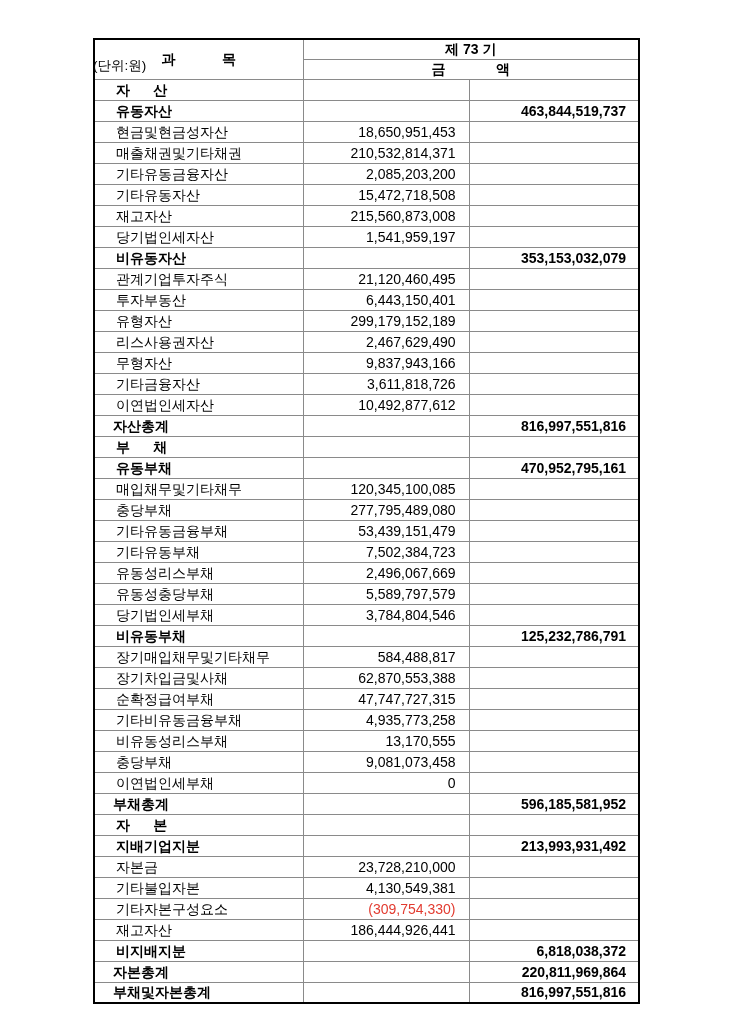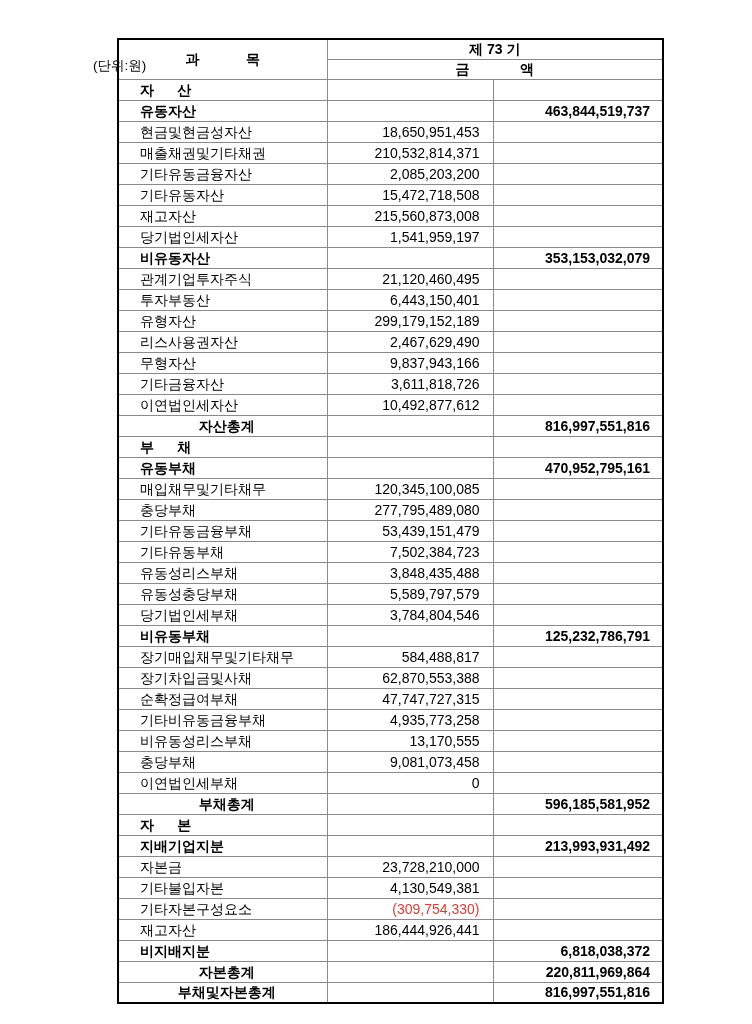--- a/index.html
+++ b/index.html
@@ -14,39 +14,38 @@
     position:absolute; left:93px; top:13px; width:545px;
     display:flex; justify-content:space-between; align-items:flex-end;
     font-size:14px; line-height:18px;
   }
   .company { letter-spacing:0.2px; }
   .unit { font-size:13.5px;margin-top:44px; }
   table.fs {
     position:absolute; left:93px; top:38px; width:545px;
     border-collapse:collapse; table-layout:fixed;
     border:2px solid #000;
-    margin-left:24px;
   }
   .fs th, .fs td {
     border:1px solid #8a8a8a;
     font-size:14px; line-height:1;
     overflow:hidden; vertical-align:middle;
     padding:0;
   }
   .fs th { font-weight:bold; text-align:center; }
   .hrow { height:20px; }
   .row  { height:21px; }
   .col-item { width:209px; }
   .col-amt  { width:166px; }
   .col-tot  { width:170px; }
   .pre { white-space:pre; }
   td.item { text-align:left; white-space:pre; padding-left:21px; }
   td.item.section { font-weight:bold; }
   td.item.group   { font-weight:bold; }
-  td.item.total   { font-weight:bold; text-align:center; padding-left:8px; }
+  td.item.total   { font-weight:bold; text-align:left; padding-left:18px; }
   td.num {
     text-align:right; padding-right:13px;
     font-variant-numeric:tabular-nums;
   }
   td.tot {
     text-align:right; padding-right:12px; font-weight:bold;
     font-variant-numeric:tabular-nums;
   }
   td.num.neg { color:var(--neg,#e23b30); }
 </style>
@@ -183,21 +182,21 @@
         <td class="num">53,439,151,479</td>
         <td class="tot"></td>
       </tr>
       <tr class="row">
         <td class="item detail">기타유동부채</td>
         <td class="num">7,502,384,723</td>
         <td class="tot"></td>
       </tr>
       <tr class="row">
         <td class="item detail">유동성리스부채</td>
-        <td class="num">3,848,435,488</td>
+        <td class="num">2,496,067,669</td>
         <td class="tot"></td>
       </tr>
       <tr class="row">
         <td class="item detail">유동성충당부채</td>
         <td class="num">5,589,797,579</td>
         <td class="tot"></td>
       </tr>
       <tr class="row">
         <td class="item detail">당기법인세부채</td>
         <td class="num">3,784,804,546</td>

